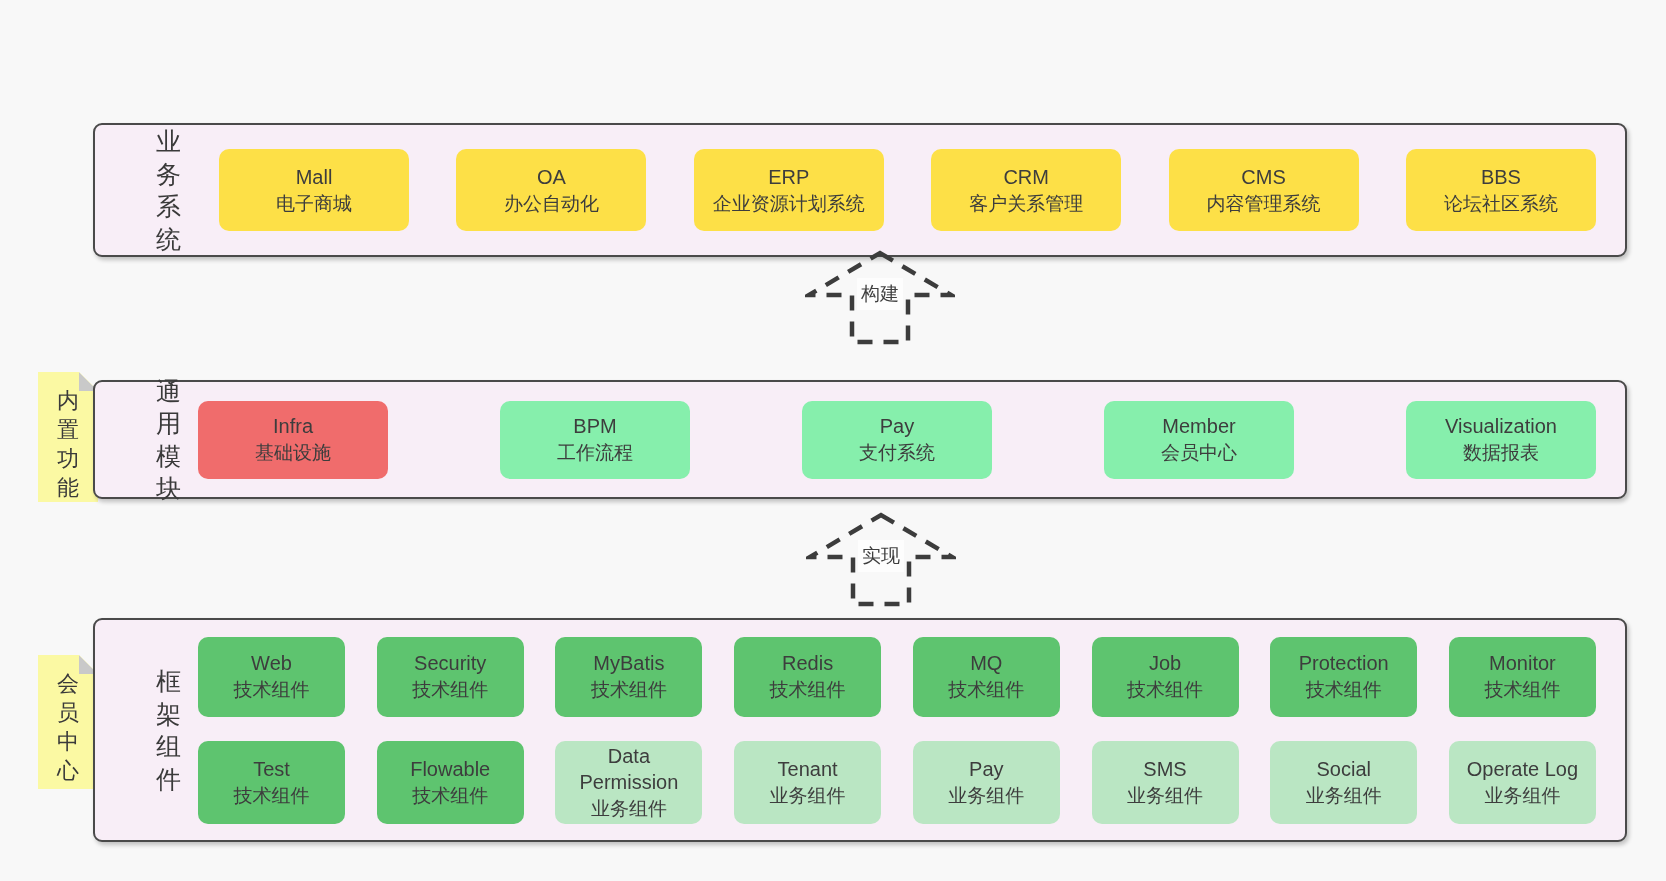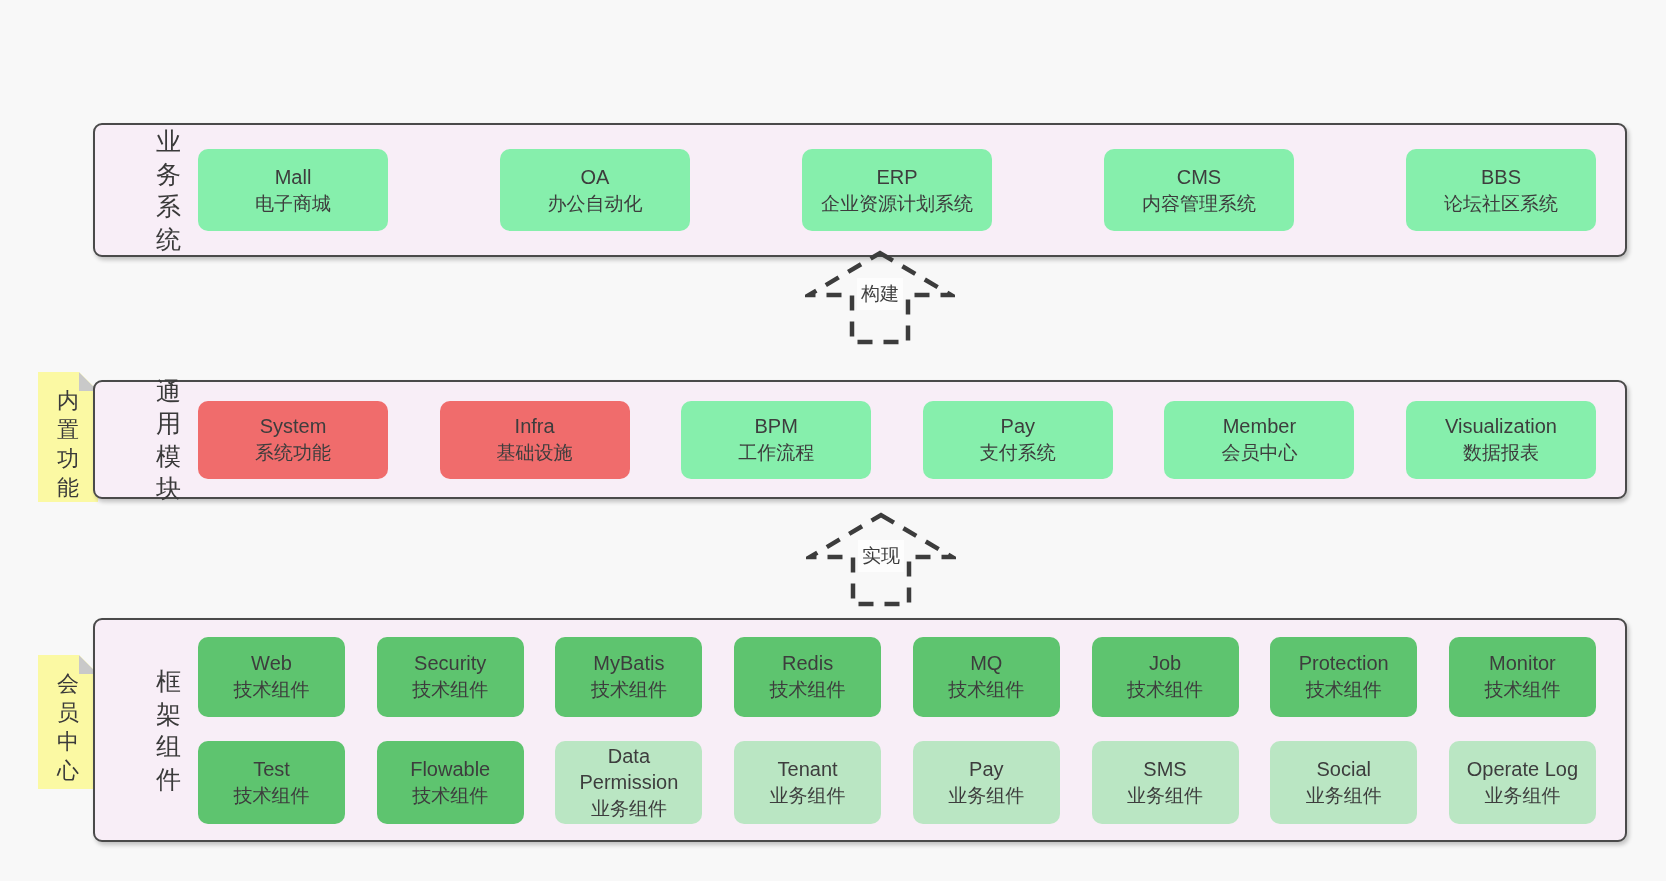--- a/index.html
+++ b/index.html
@@ -63,21 +63,21 @@
     text-align:center;
     box-sizing:border-box;
     padding:4px 6px;
   }
   .box .box-title{font-size:20px;line-height:1.3;}
   .box .box-subtitle{font-size:19px;line-height:1.3;margin-top:2px;}
   .w190{width:190px;height:82px;}
   .w190s{width:190px;height:78px;}
   .w147{width:147px;height:80px;}
   .w147b{width:147px;height:83px;}
-  .blue{background:#86efac;}
+  .blue{background:#fde047;margin-left:21px;}
   .red{background:#f06c6c;}
   .pink{background:#86efac;}
   .green{background:#5ec46f;}
   .lightgreen{background:#bae6c3;}
 
   
   .tag{
     position:absolute;
     left:38px;width:60px;
     background:#fbf9a3;
@@ -145,20 +145,24 @@
     </div>
     <div class="box blue w190">
       <div class="box-title">OA</div>
       <div class="box-subtitle">办公自动化</div>
     </div>
     <div class="box blue w190">
       <div class="box-title">ERP</div>
       <div class="box-subtitle">企业资源计划系统</div>
     </div>
     <div class="box blue w190">
+      <div class="box-title">CRM</div>
+      <div class="box-subtitle">客户关系管理</div>
+    </div>
+    <div class="box blue w190">
       <div class="box-title">CMS</div>
       <div class="box-subtitle">内容管理系统</div>
     </div>
     <div class="box blue w190">
       <div class="box-title">BBS</div>
       <div class="box-subtitle">论坛社区系统</div>
     </div>
   </div>
 </div>
 
@@ -173,24 +177,20 @@
   <span class="fold"></span>
   <span class="tag-text">内置功能</span>
 </div>
 
 <div class="panel" id="layer-modules">
   <div class="title-col">
     <span class="layer-title">通用模块</span>
   </div>
   <div class="boxes-row">
     <div class="box red w190s">
-      <div class="box-title">System</div>
-      <div class="box-subtitle">系统功能</div>
-    </div>
-    <div class="box red w190s">
       <div class="box-title">Infra</div>
       <div class="box-subtitle">基础设施</div>
     </div>
     <div class="box pink w190s">
       <div class="box-title">BPM</div>
       <div class="box-subtitle">工作流程</div>
     </div>
     <div class="box pink w190s">
       <div class="box-title">Pay</div>
       <div class="box-subtitle">支付系统</div>

